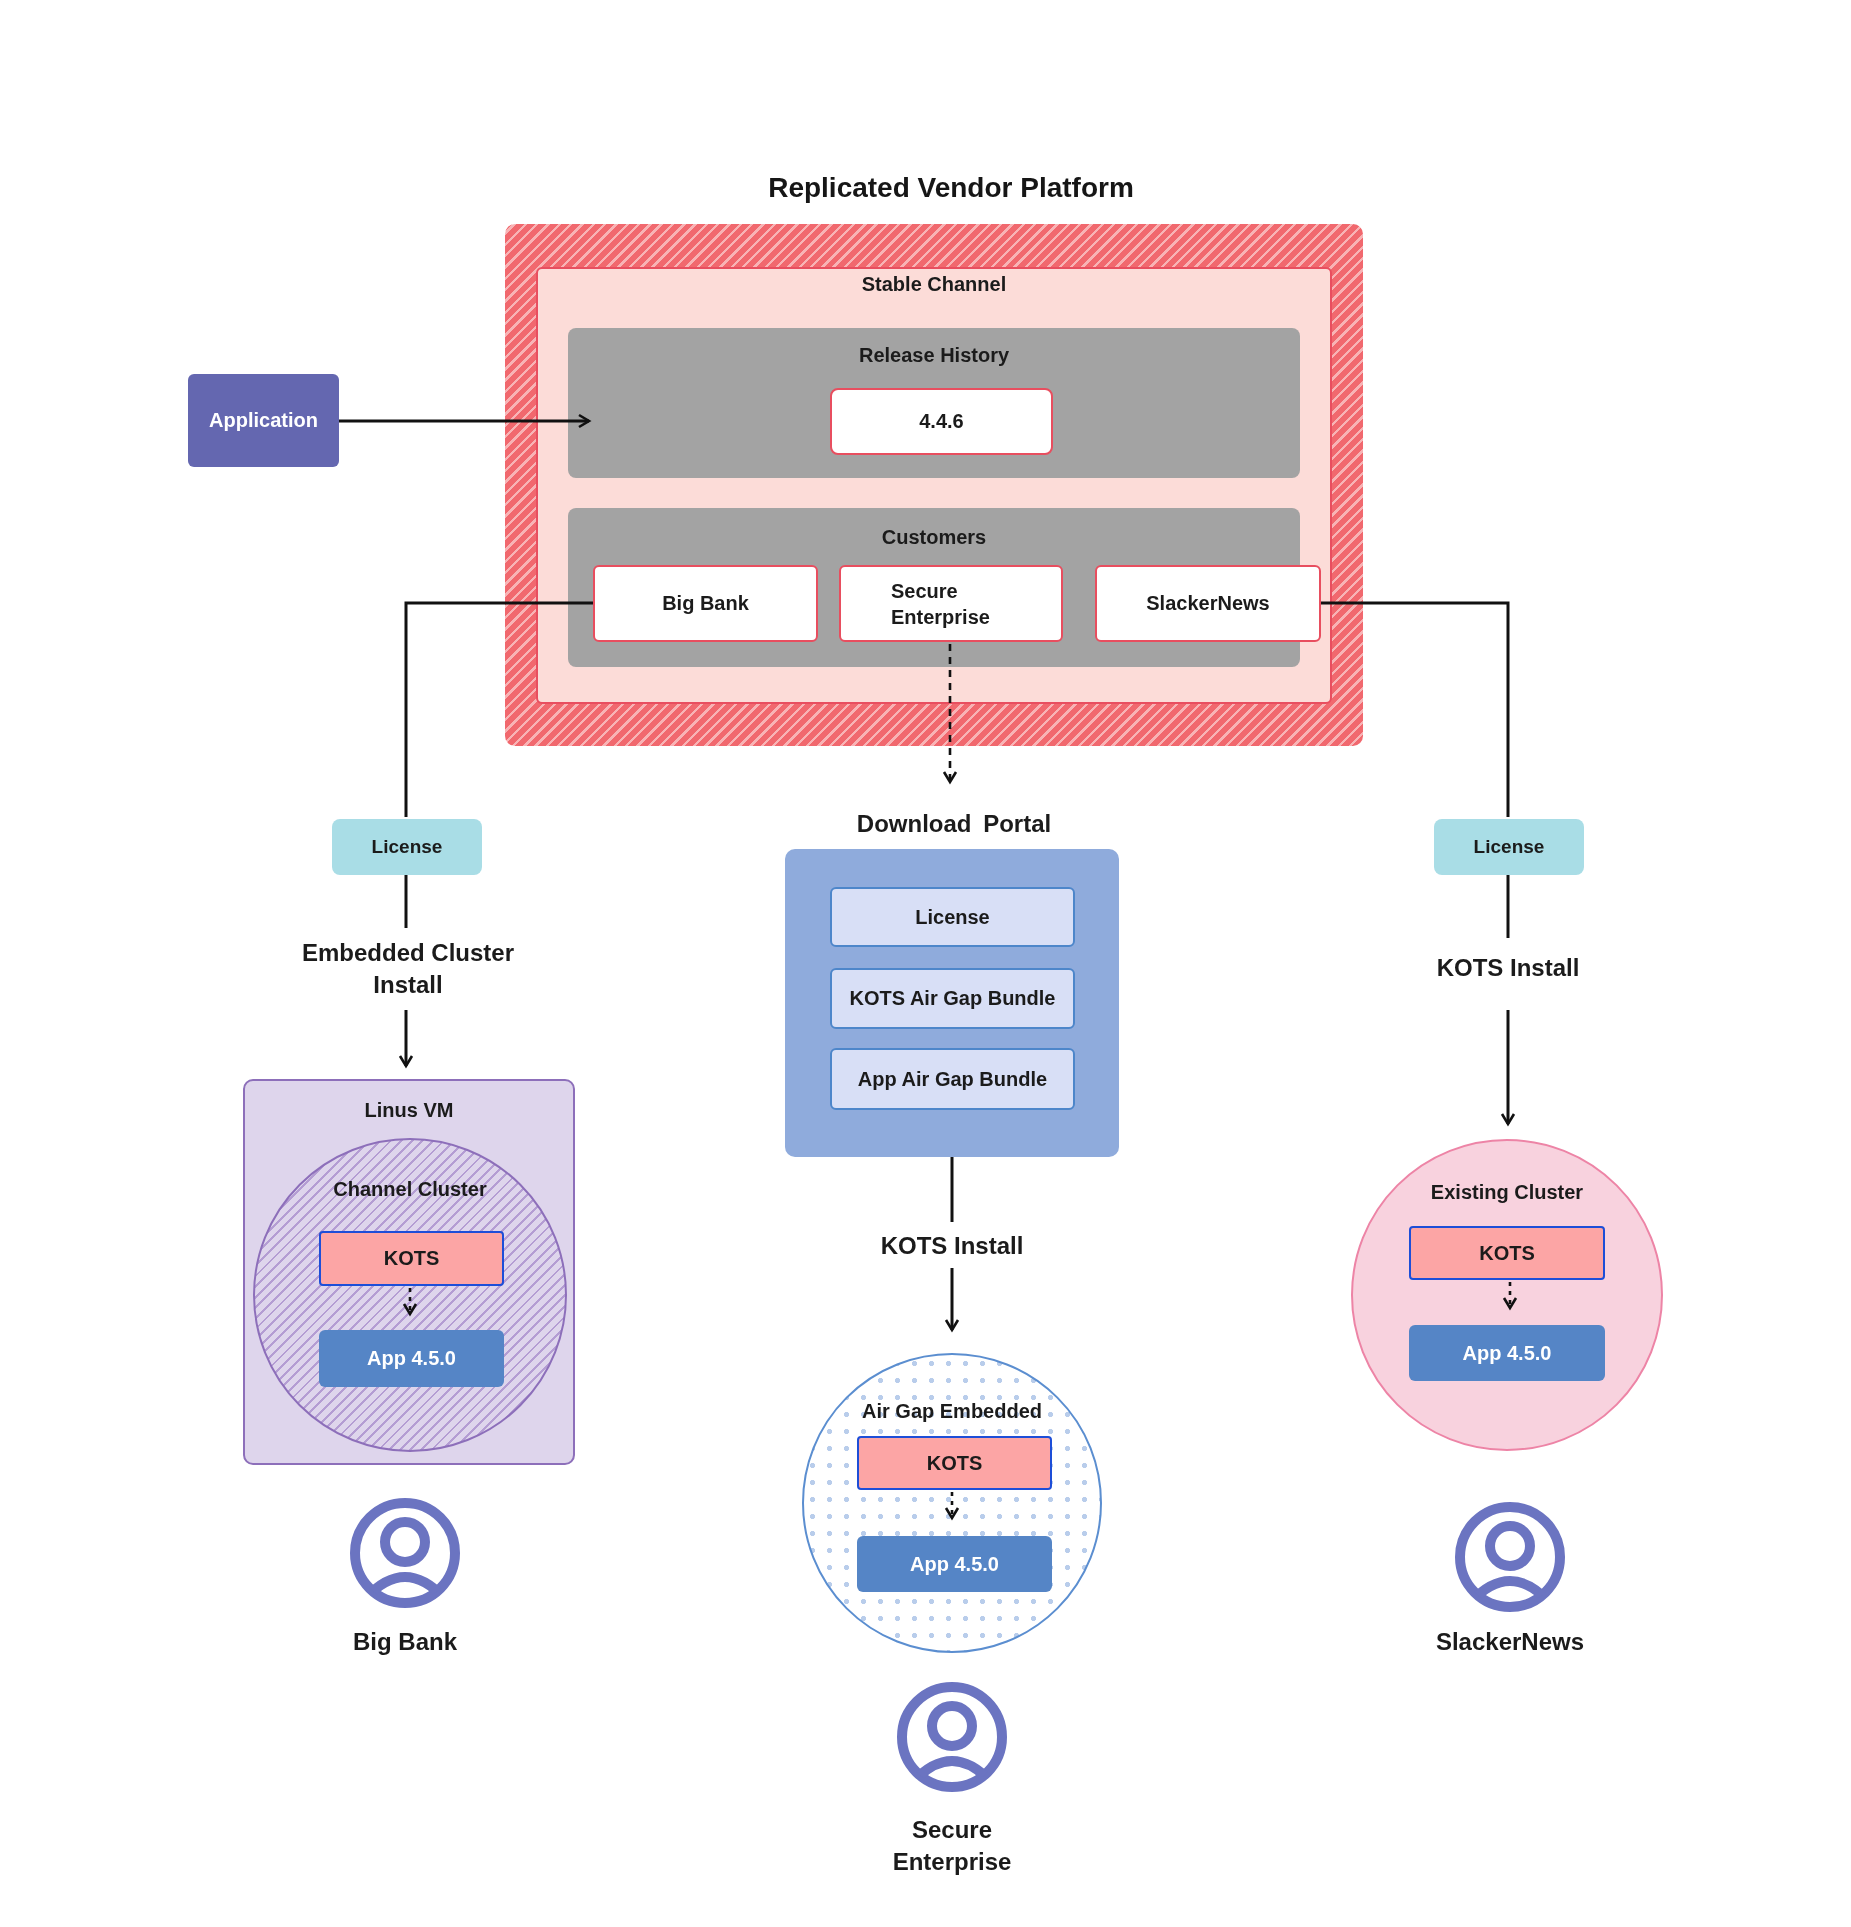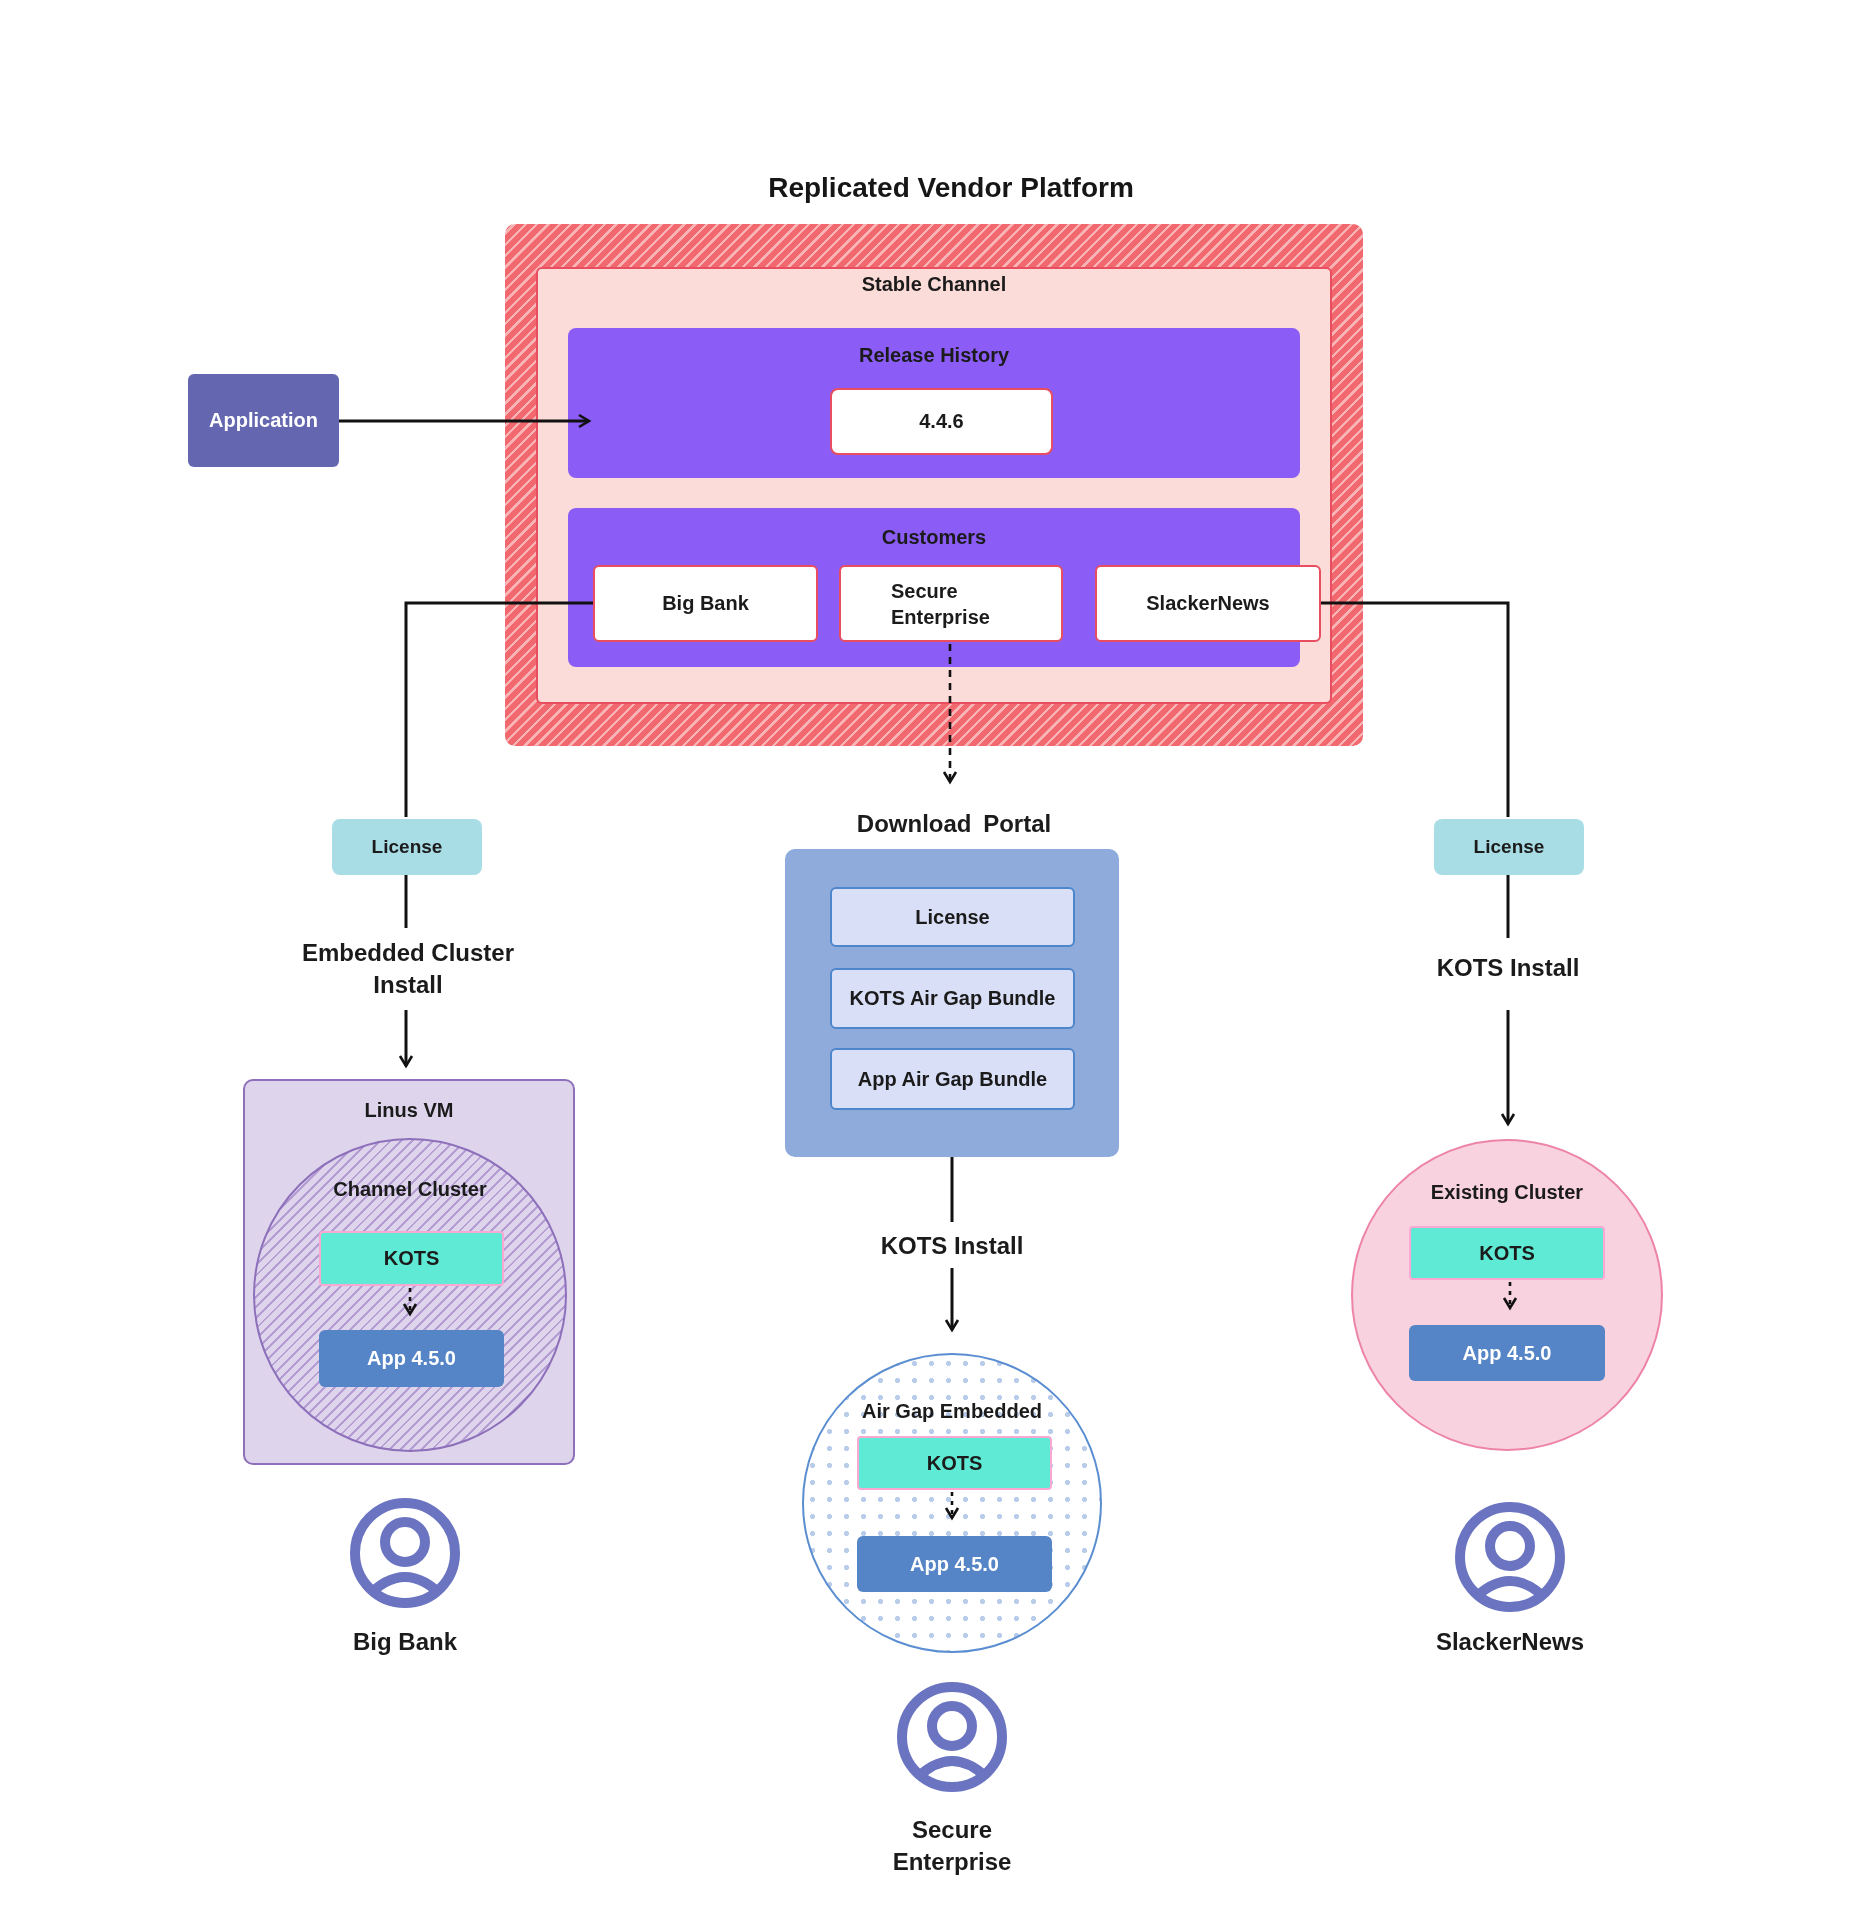--- a/index.html
+++ b/index.html
@@ -7,28 +7,28 @@
     font-family:"Liberation Sans",sans-serif;color:#1b1b1b;overflow:hidden;}
   .abs{position:absolute;box-sizing:border-box;}
   .cf{display:flex;align-items:center;justify-content:center;text-align:left;}
   .seclabel{font-size:20px;font-weight:600;color:#1b1b1b;}
   .boxtext{font-size:20px;font-weight:600;color:#1b1b1b;}
   .biglabel{font-size:24px;font-weight:600;color:#1b1b1b;text-align:center;line-height:32px;}
   .title{font-size:28px;font-weight:600;color:#161616;text-align:center;}
 
   .platform-outer{background:repeating-linear-gradient(135deg,#f1686e 0px,#f1686e 5.6px,#f8b3b5 5.6px,#f8b3b5 8px);border-radius:10px;}
   .stable{background:#fcdcd8;border:2.5px solid #e84e5f;border-radius:6px;}
-  .section{background:#8b5cf6;border-radius:8px;}
+  .section{background:#a3a3a3;border-radius:8px;}
   .rel-hot{background:#e8495f;border-radius:8px;color:#ffffff;font-size:20px;font-weight:600;}
   .white-red{background:#ffffff;border:2px solid #e84e5f;border-radius:6px;}
   .application{background:#6467b0;border-radius:6px;color:#ffffff;font-size:20px;font-weight:600;}
   .teal{background:#a9dde6;border-radius:8px;font-size:19px;font-weight:600;}
   .portal{background:#8fabdc;border-radius:10px;}
   .portal-item{background:#d8dff6;border:2px solid #4d86ca;border-radius:6px;font-size:20px;font-weight:600;}
-  .kots{background:#5eead4;border:2px solid #f9a8d4;border-radius:4px;font-size:20px;font-weight:600;}
+  .kots{background:#fca5a5;border:2px solid #1d4ed8;border-radius:4px;font-size:20px;font-weight:600;}
   .appbox{background:#5585c6;border-radius:6px;color:#ffffff;font-size:20px;font-weight:600;}
   .vmbox{background:#ded5ec;border:2.5px solid #8d6fba;border-radius:10px;}
   .hatch-circle{border:2.5px solid #8d6fba;border-radius:50%;
     background:repeating-linear-gradient(135deg,#ded5ec 0px,#ded5ec 5.5px,#b49dd3 5.5px,#b49dd3 7.5px);}
   .dot-circle{border:2px solid #5b8ed0;border-radius:50%;background-color:#ffffff;
     background-image:radial-gradient(circle,#b9cdeb 2.3px,rgba(255,255,255,0) 2.9px);background-size:17px 17px;}
   .pink-circle{background:#f8d2de;border:2px solid #ed84a6;border-radius:50%;}
   .cluster-label{position:absolute;left:0;right:0;text-align:center;font-size:20px;font-weight:600;color:#1b1b1b;}
   .wordspace{word-spacing:5px;}
   svg.wires{position:absolute;left:0;top:0;pointer-events:none;}

